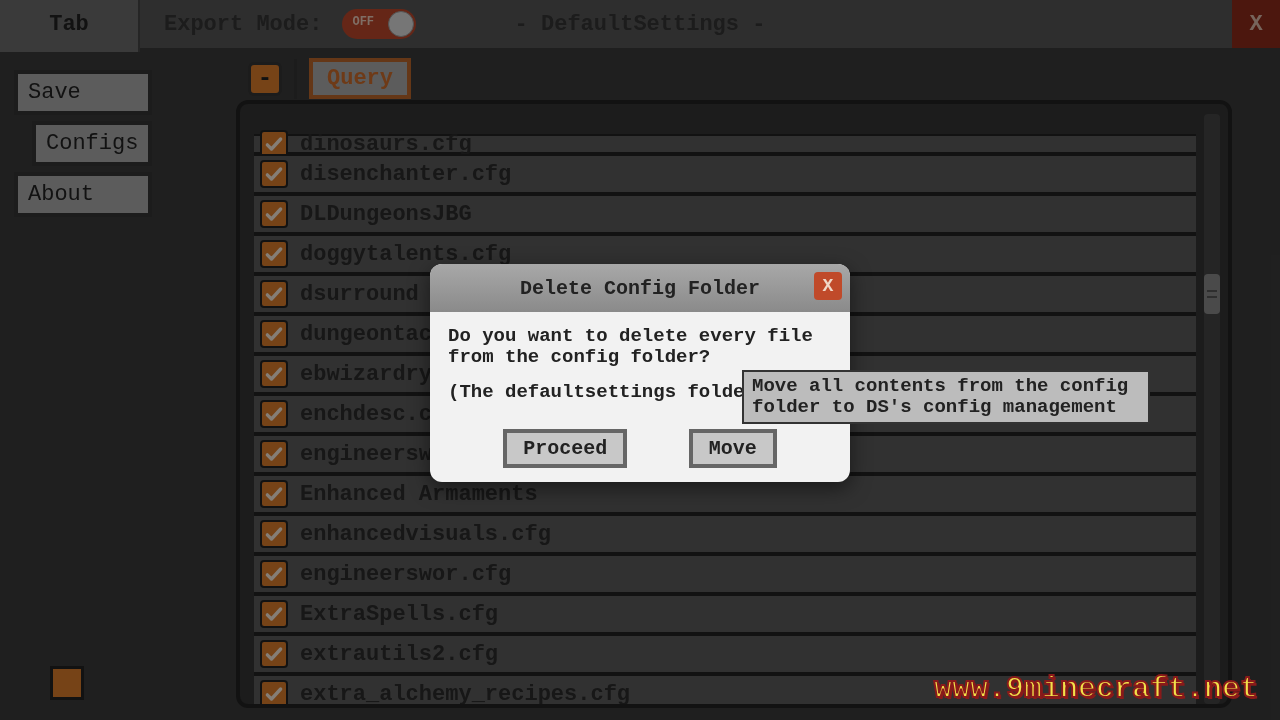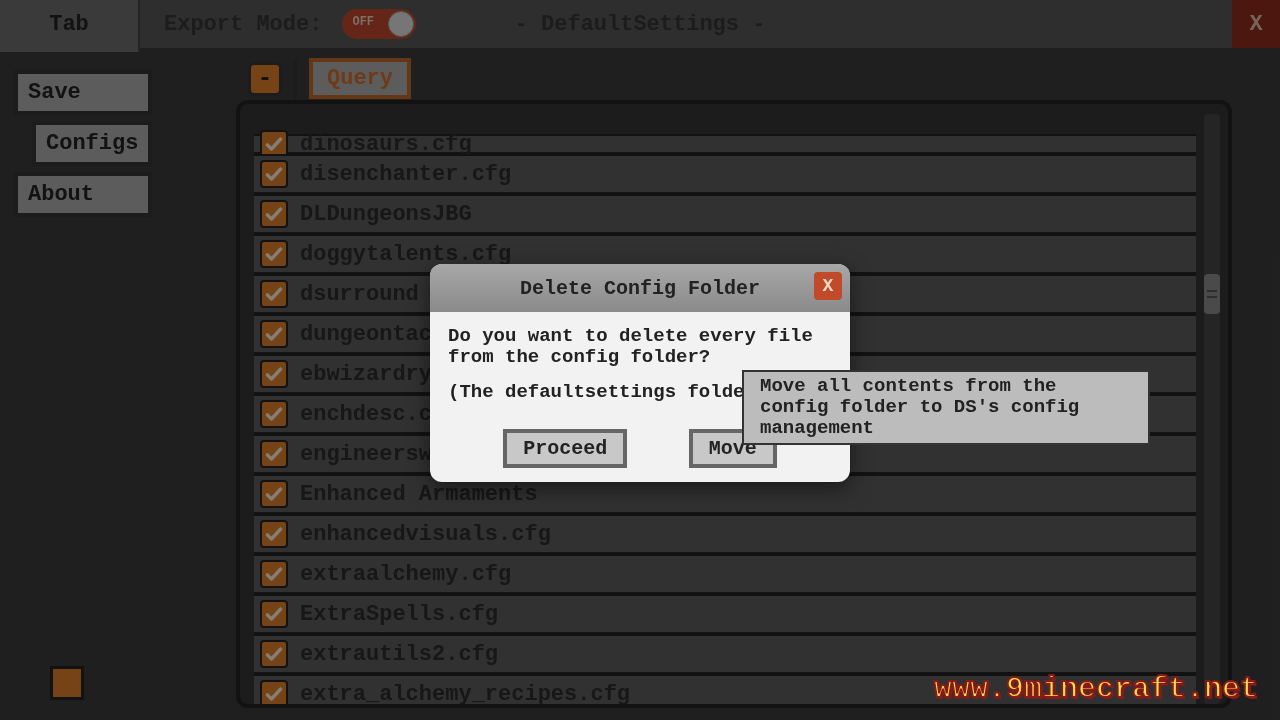--- a/index.html
+++ b/index.html
@@ -69,21 +69,21 @@
 
   
   .sidebar {
     position: absolute; left: 14px; top: 70px;
     display: flex; flex-direction: column; gap: 6px;
   }
   .sidebar button {
     background: #a8a8a8;
     border: 4px solid #333;
     color: #222;
-    font-family: inherit; font-size: 22px; font-weight: bold;
+    font-family: inherit; font-size: 22px; font-weight: normal;
     padding: 6px 10px;
     text-align: left;
     cursor: pointer;
   }
   .sidebar .indent { margin-left: 18px; }
 
   
   .action-row {
     position: absolute; left: 248px; top: 58px;
     display: flex; align-items: center; gap: 12px;
@@ -210,21 +210,21 @@
   }
 
   
   .tooltip {
     position: absolute;
     left: 742px; top: 370px;
     width: 408px;
     background: #bcbcbc;
     border: 2px solid #333;
     color: #222; font-size: 19px;
-    padding: 4px 16px;
+    padding: 4px 8px;
     line-height: 1.1;
     z-index: 20;
   }
 
   
   .watermark {
     position: absolute; right: 22px; bottom: 14px;
     font-family: Liberation Mono, monospace;
     font-size: 30px; font-weight: 900;
     color: #f2e24a;
@@ -354,21 +354,21 @@
           </svg>
         </div>
         <span class="row-label">enhancedvisuals.cfg</span>
       </div>
       <div class="row">
         <div class="check">
           <svg viewBox="0 0 24 24">
             <path d="M4 13 L9 18 L20 6" stroke="#f2e6d8" stroke-width="4" fill="none" stroke-linecap="round" stroke-linejoin="round"></path>
           </svg>
         </div>
-        <span class="row-label">extraalchemy.cfg</span>
+        <span class="row-label">engineerswor.cfg</span>
       </div>
       <div class="row">
         <div class="check">
           <svg viewBox="0 0 24 24">
             <path d="M4 13 L9 18 L20 6" stroke="#f2e6d8" stroke-width="4" fill="none" stroke-linecap="round" stroke-linejoin="round"></path>
           </svg>
         </div>
         <span class="row-label">ExtraSpells.cfg</span>
       </div>
       <div class="row">

